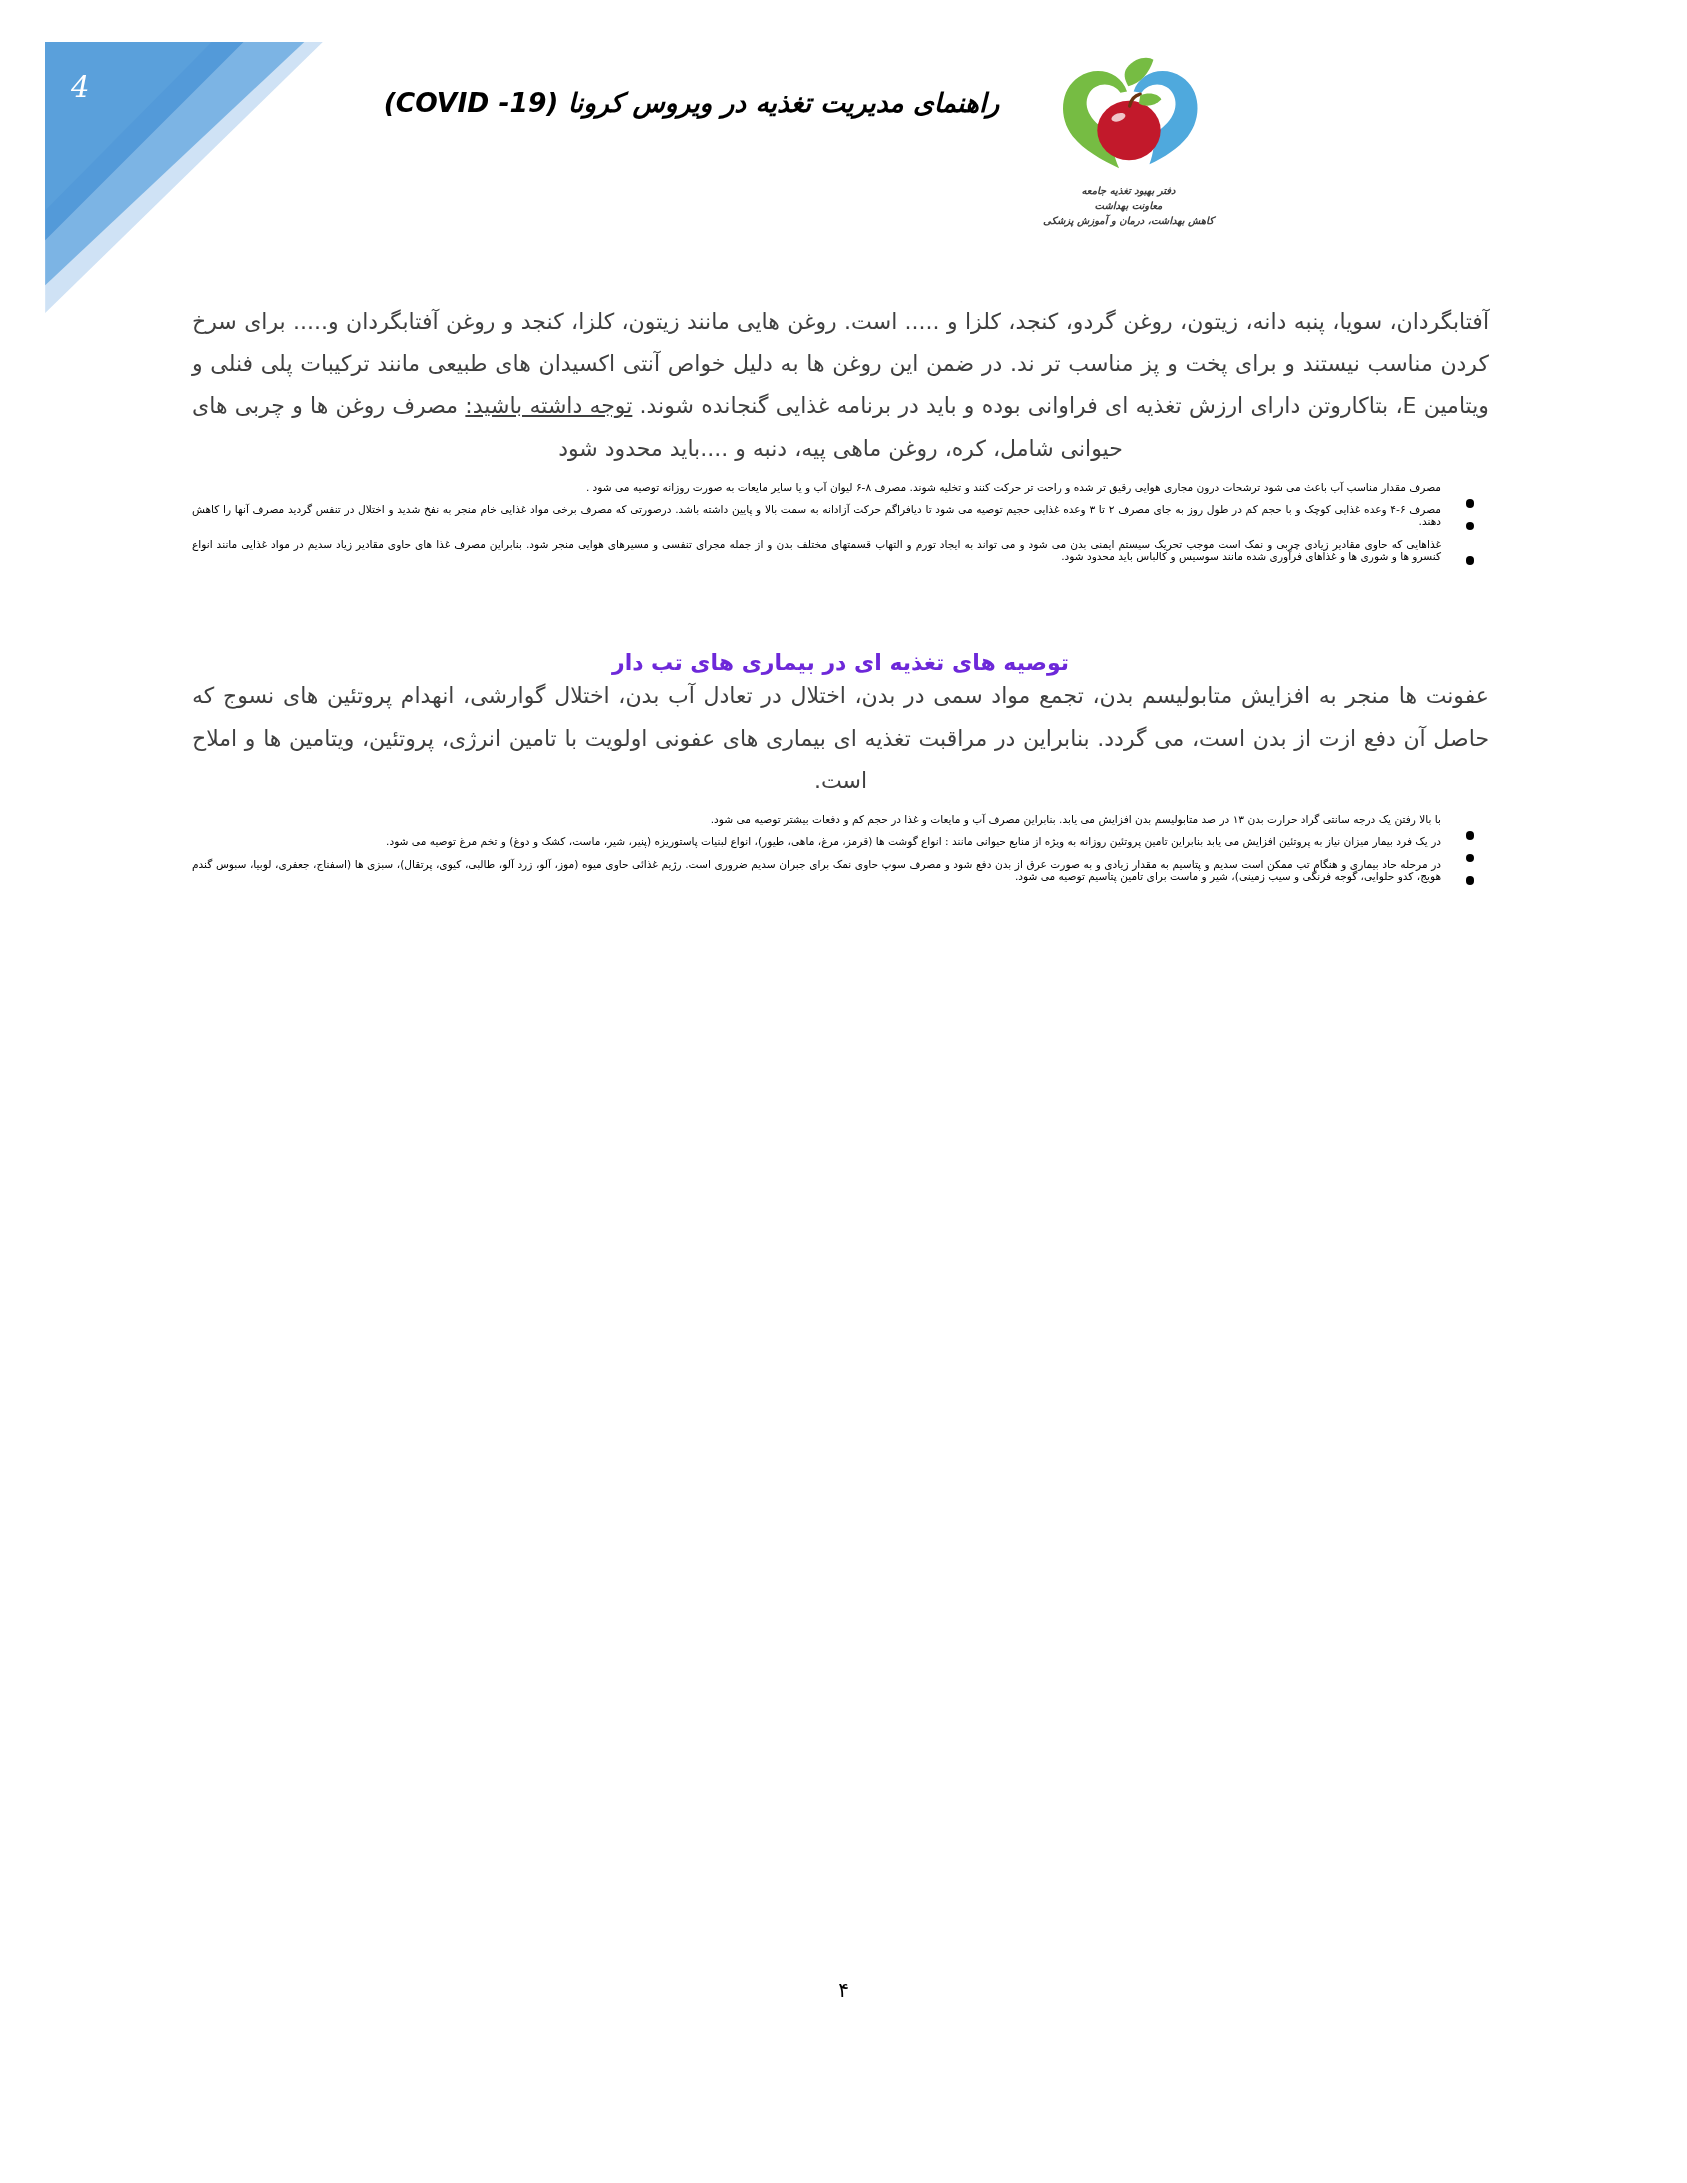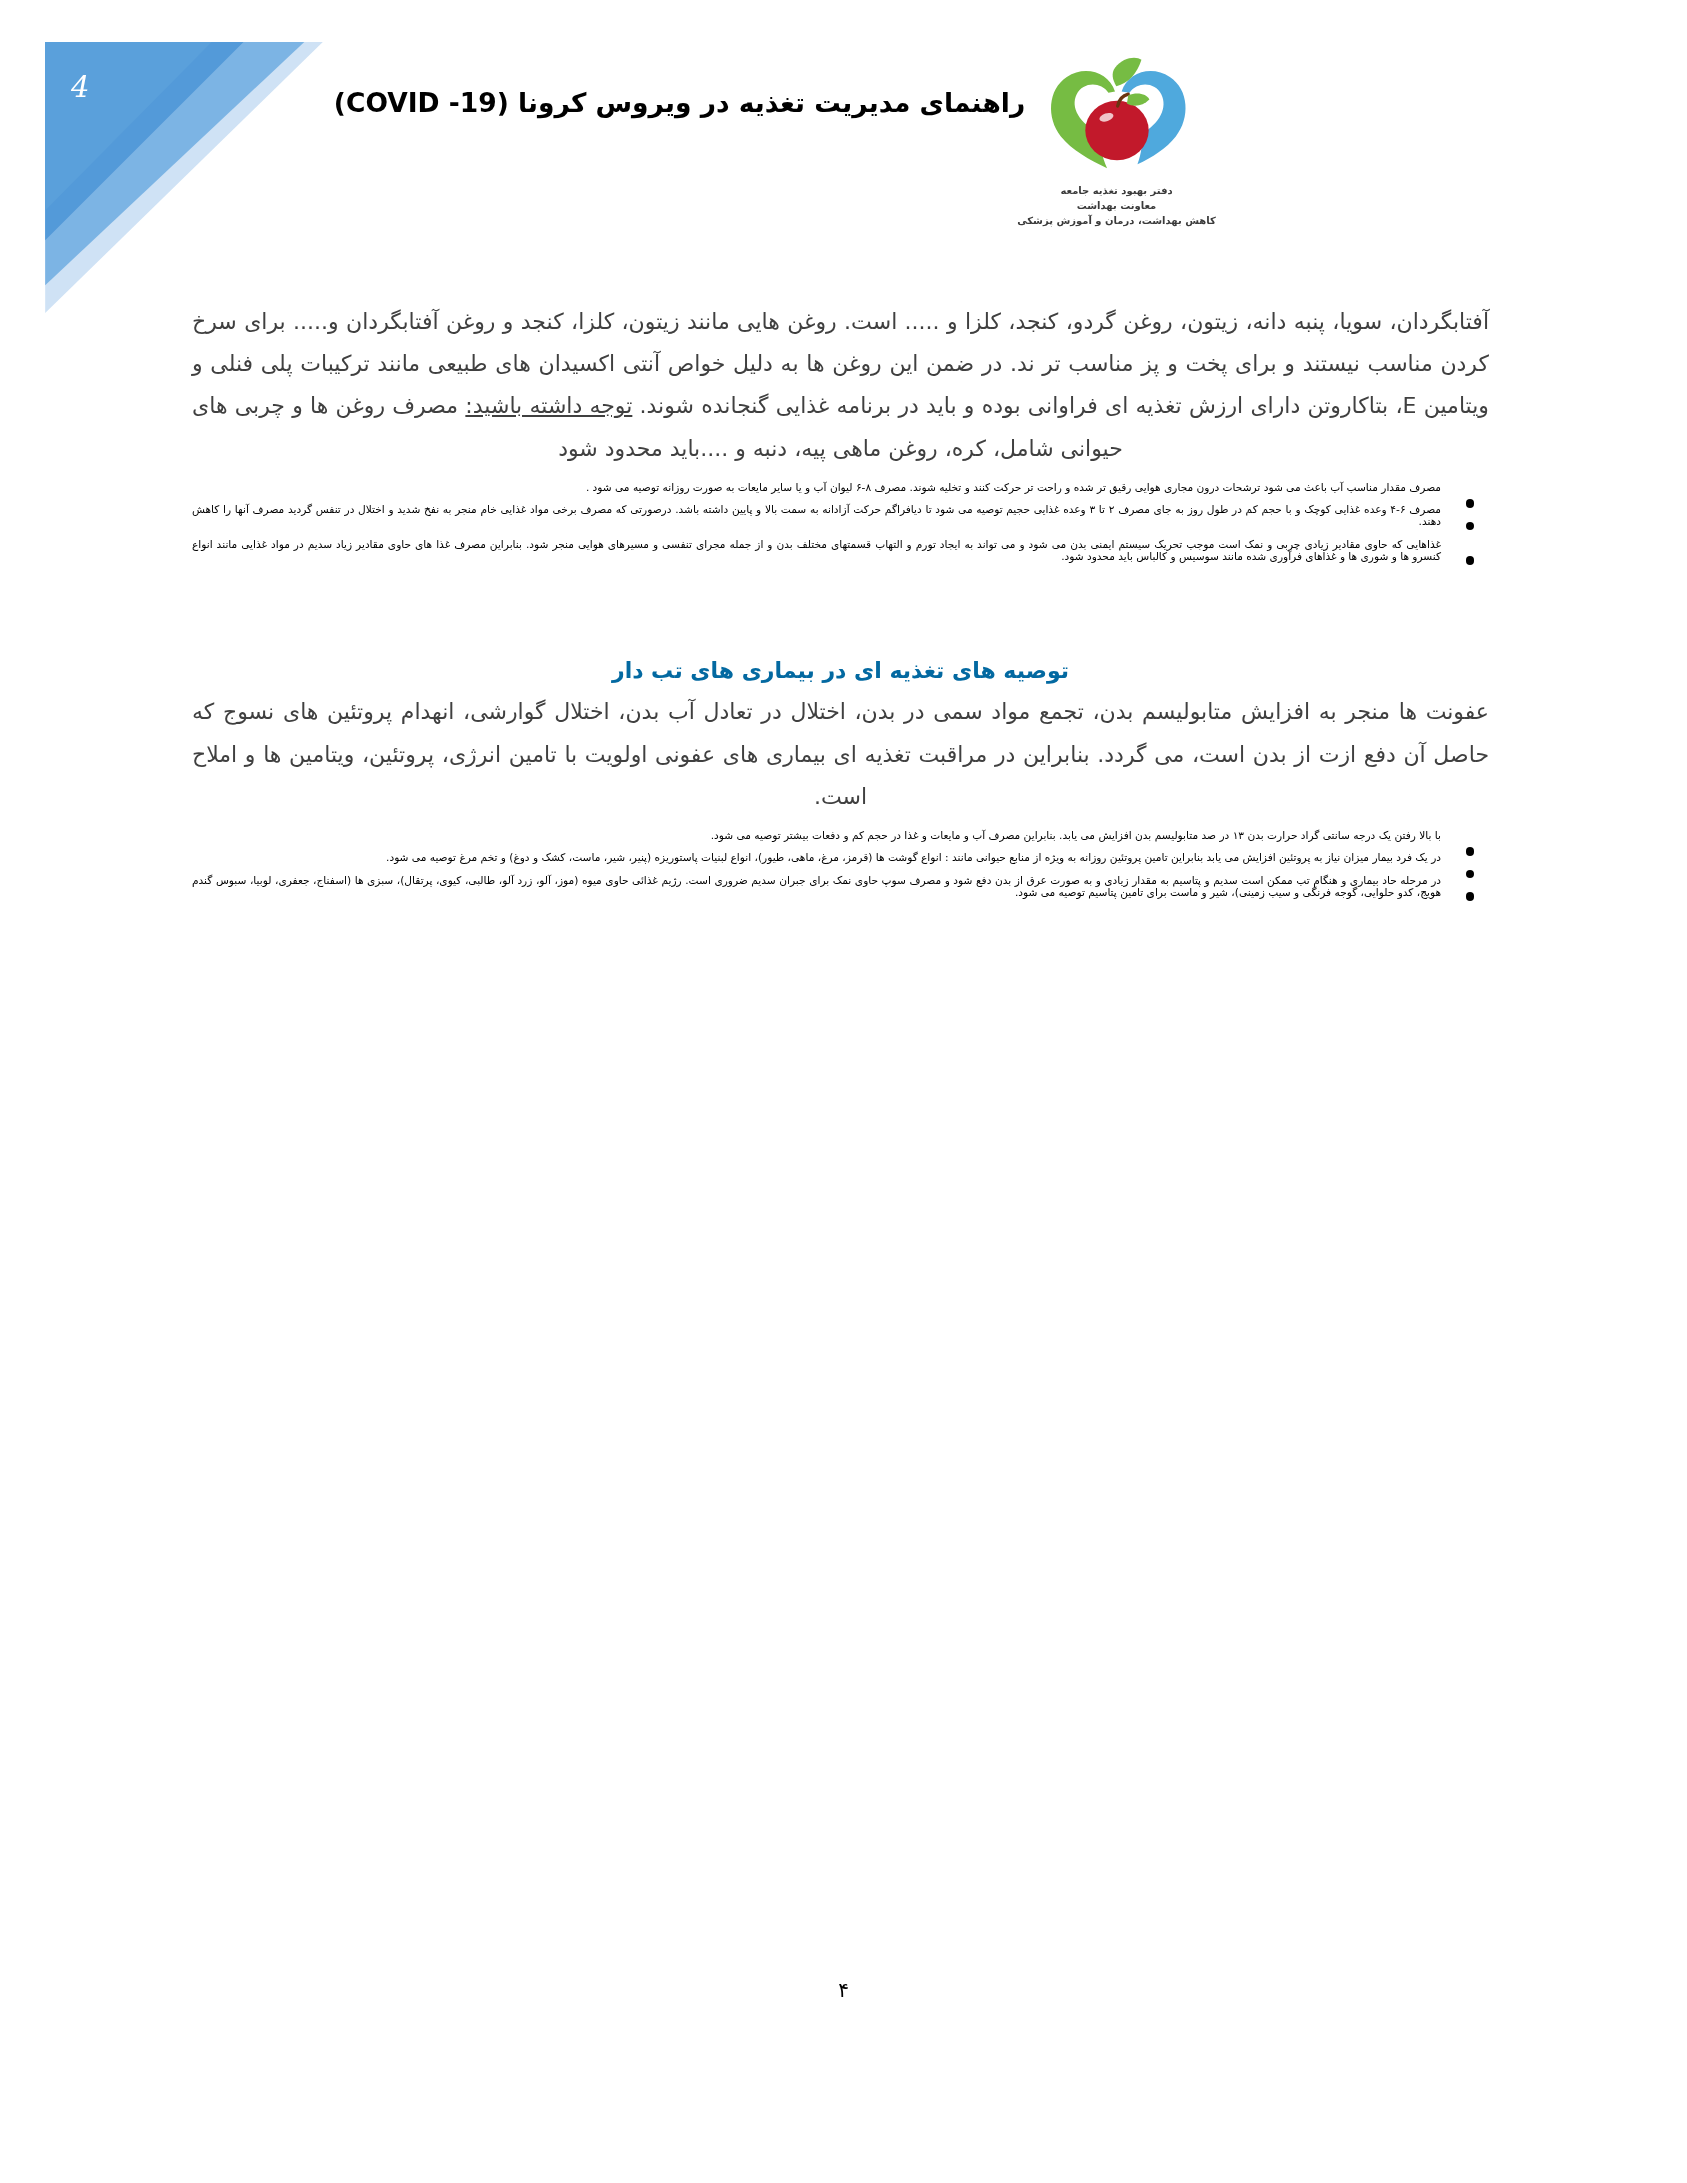--- a/index.html
+++ b/index.html
@@ -37,24 +37,25 @@
     font-style: italic;
     font-size: 29px;
     color: #ffffff;
     line-height: 1;
     letter-spacing: 0;
   }
 
   
   #page-header {
     position: absolute;
-    left: 0;
+    left: 12px;
     top: 0;
     width: 1437px;
     height: 284px;
+    font-style: italic;
   }
   #header-title {
     position: absolute;
     right: 311px;
     top: 87px;
     width: 893px;
     text-align: center;
     font-family: "DejaVu Sans", "Liberation Sans", sans-serif;
     font-weight: bold;
     font-size: 26.5px;
@@ -130,23 +131,23 @@
     height: 8.6px;
     background: #000;
     border-radius: 50%;
   }
 
   h2.section-heading {
     font-family: "DejaVu Sans", "Liberation Sans", sans-serif;
     font-weight: bold;
     font-size: 22px;
     text-align: center;
-    margin: 8px;
+    margin: 0;
     padding: 0;
-    color: #0369a1;
+    color: #6d28d9;
   }
 
   .spacer-lg { height: 78px; }
   #footer-page-number {
     position: absolute;
     left: 0;
     width: 1687px;
     top: 1978px;
     text-align: center;
     font-family: "DejaVu Sans", "Liberation Sans", sans-serif;

